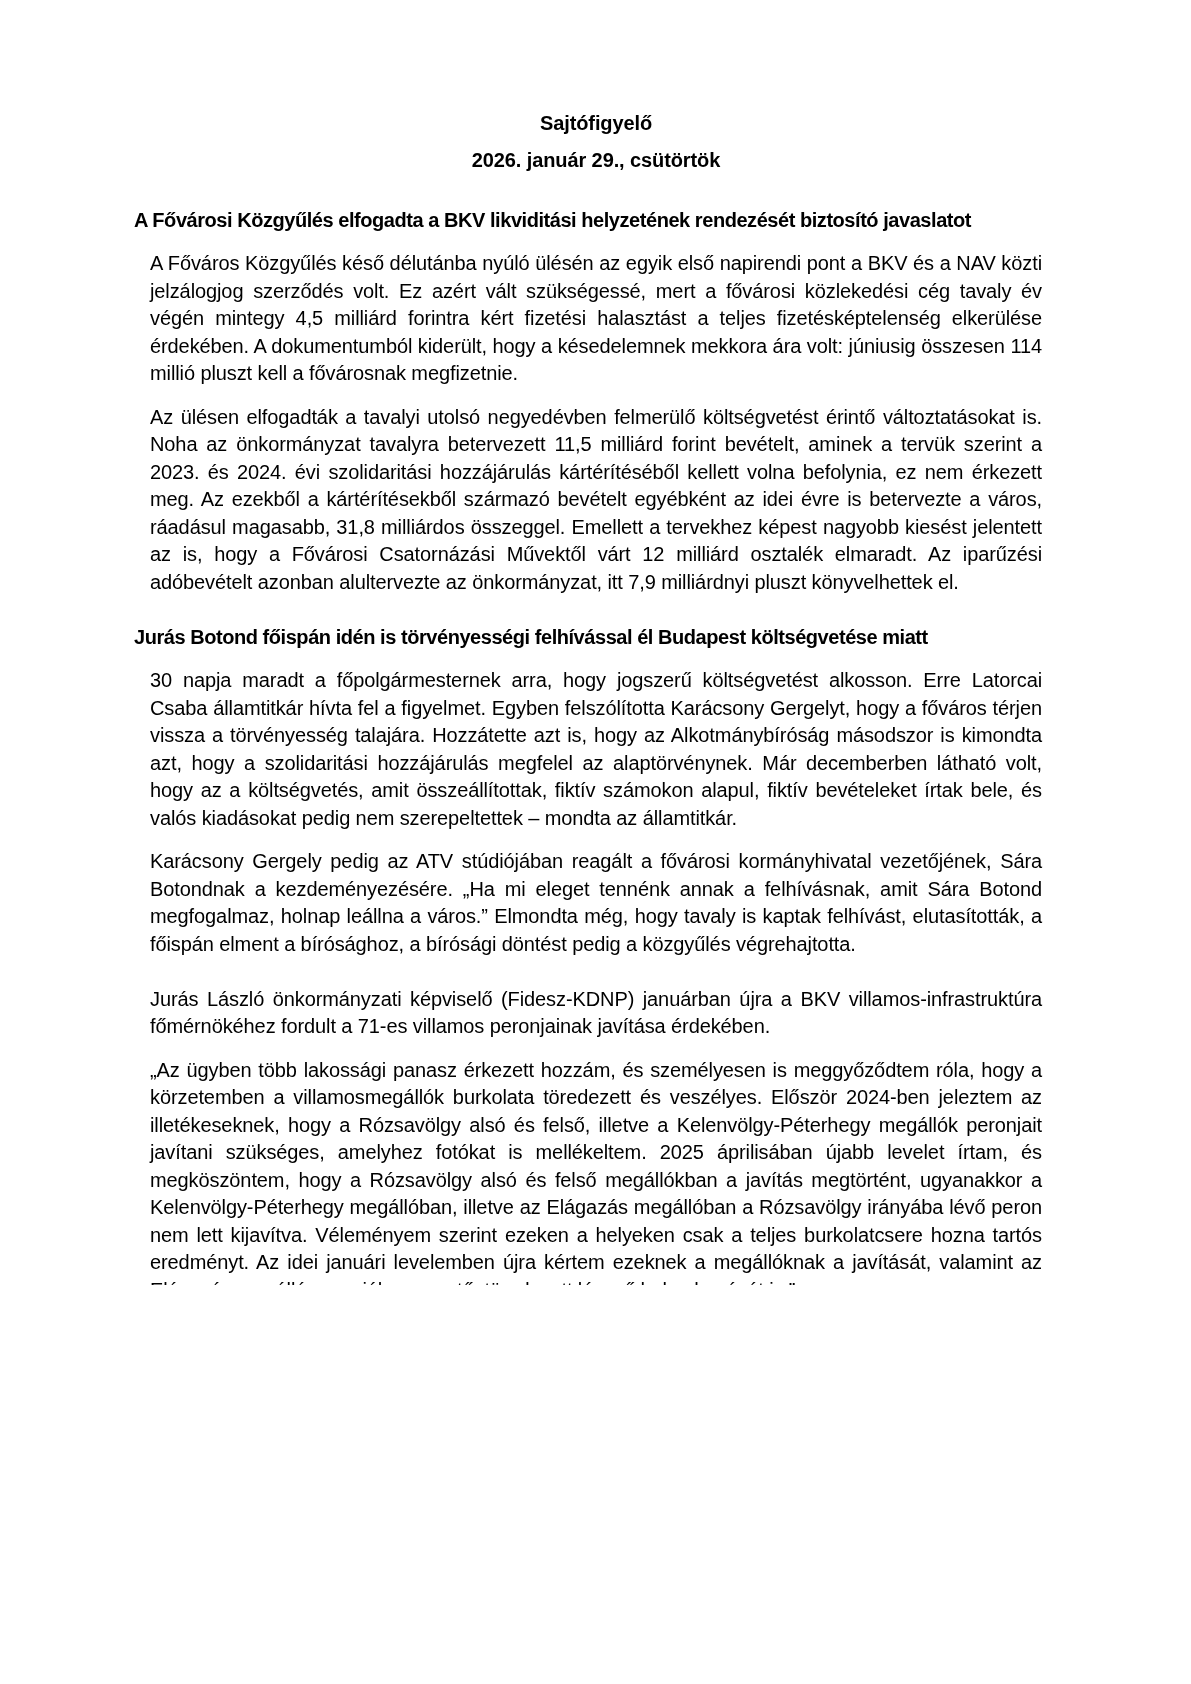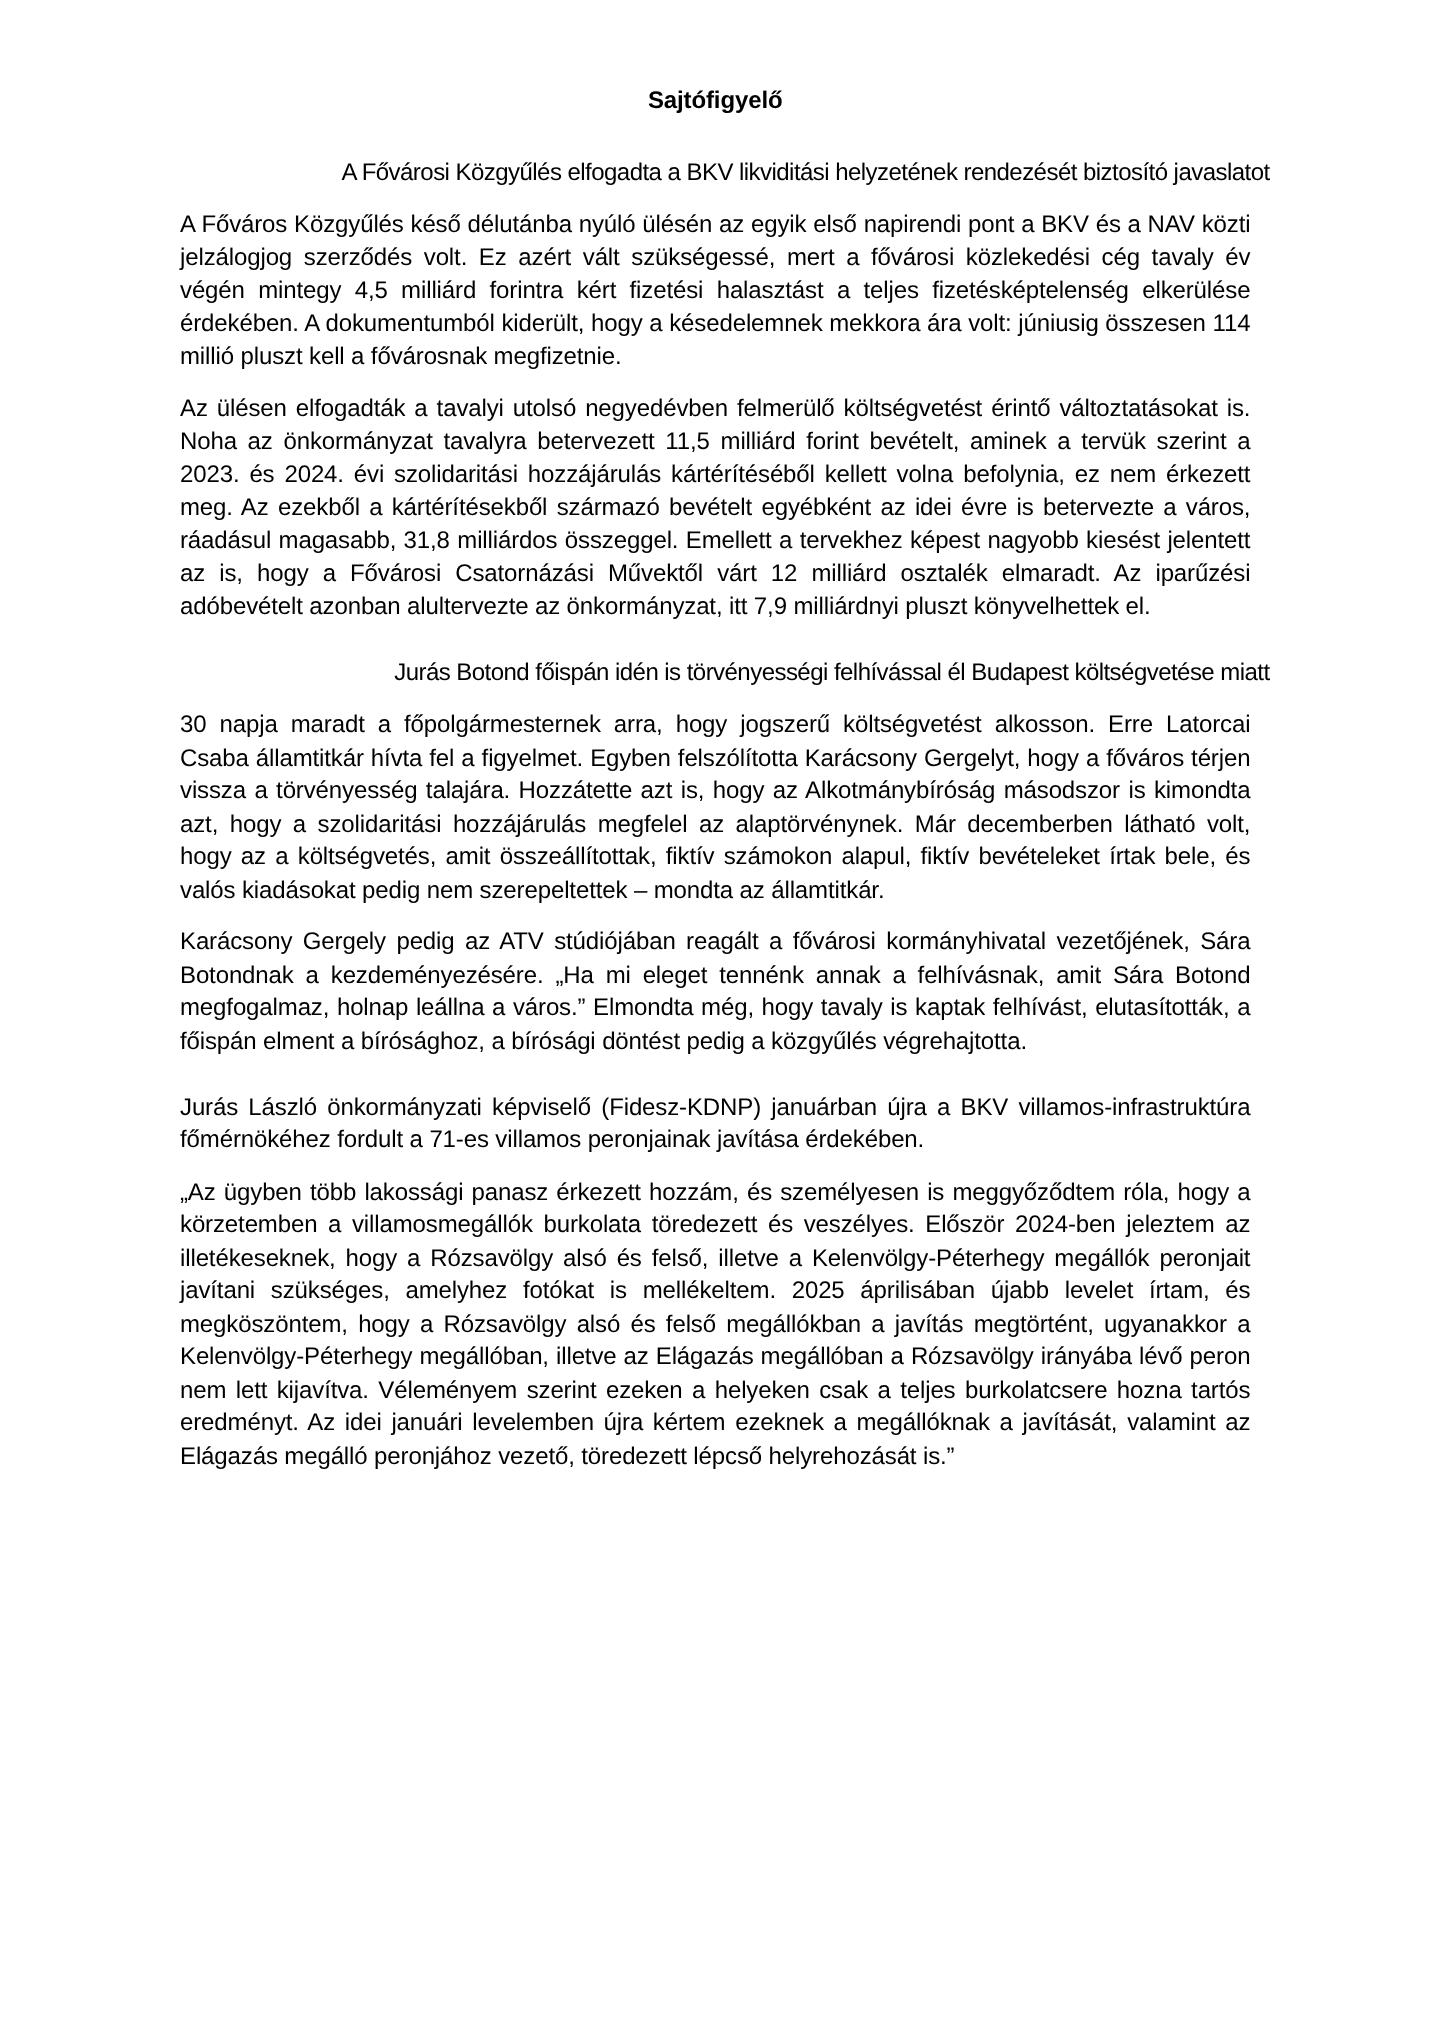--- a/index.html
+++ b/index.html
@@ -7,57 +7,57 @@
     padding: 0;
     background: #ffffff;
   }
   .page {
     position: relative;
     width: 1191px;
     height: 1285px;
     box-sizing: border-box;
     background: #ffffff;
     color: #000000;
-    padding: 66px 133px 60px 134px;
+    padding: 105px 133px 60px 134px;
     font-family: "Liberation Sans", "DejaVu Sans", sans-serif;
     font-size: 20px;
     line-height: 27.5px;
     letter-spacing: -0.1px;
     overflow: hidden;
   }
   .doc-header {
     text-align: center;
     font-weight: 700;
     margin-bottom: 21px;
   }
   .doc-header .line {
     line-height: 37px;
   }
   .section {
     margin-top: 27.5px;
   }
   .section-heading {
-    font-weight: 400;
+    font-weight: 700;
     letter-spacing: -0.45px;
     margin: 0;
-    text-align: right;
   }
   .para {
     margin: 16px;
     text-align: justify;
     text-justify: inter-word;
   }
 </style>
 </head>
 <body>
 
 <div class="page">
 
   <div class="doc-header">
     <div class="line">Sajtófigyelő</div>
+    <div class="line">2026. január 29., csütörtök</div>
   </div>
 
   <div class="section">
     <p class="section-heading">A Fővárosi Közgyűlés elfogadta a BKV likviditási helyzetének rendezését biztosító javaslatot</p>
     <p class="para">A Főváros Közgyűlés késő délutánba nyúló ülésén az egyik első napirendi pont a BKV és a NAV közti jelzálogjog szerződés volt. Ez azért vált szükségessé, mert a fővárosi közlekedési cég tavaly év végén mintegy 4,5 milliárd forintra kért fizetési halasztást a teljes fizetésképtelenség elkerülése érdekében. A dokumentumból kiderült, hogy a késedelemnek mekkora ára volt: júniusig összesen 114 millió pluszt kell a fővárosnak megfizetnie.</p>
     <p class="para">Az ülésen elfogadták a tavalyi utolsó negyedévben felmerülő költségvetést érintő változtatásokat is. Noha az önkormányzat tavalyra betervezett 11,5 milliárd forint bevételt, aminek a tervük szerint a 2023. és 2024. évi szolidaritási hozzájárulás kártérítéséből kellett volna befolynia, ez nem érkezett meg. Az ezekből a kártérítésekből származó bevételt egyébként az idei évre is betervezte a város, ráadásul magasabb, 31,8 milliárdos összeggel. Emellett a tervekhez képest nagyobb kiesést jelentett az is, hogy a Fővárosi Csatornázási Művektől várt 12 milliárd osztalék elmaradt. Az iparűzési adóbevételt azonban alultervezte az önkormányzat, itt 7,9 milliárdnyi pluszt könyvelhettek el.</p>
   </div>
 
   <div class="section">
     <p class="section-heading">Jurás Botond főispán idén is törvényességi felhívással él Budapest költségvetése miatt</p>

